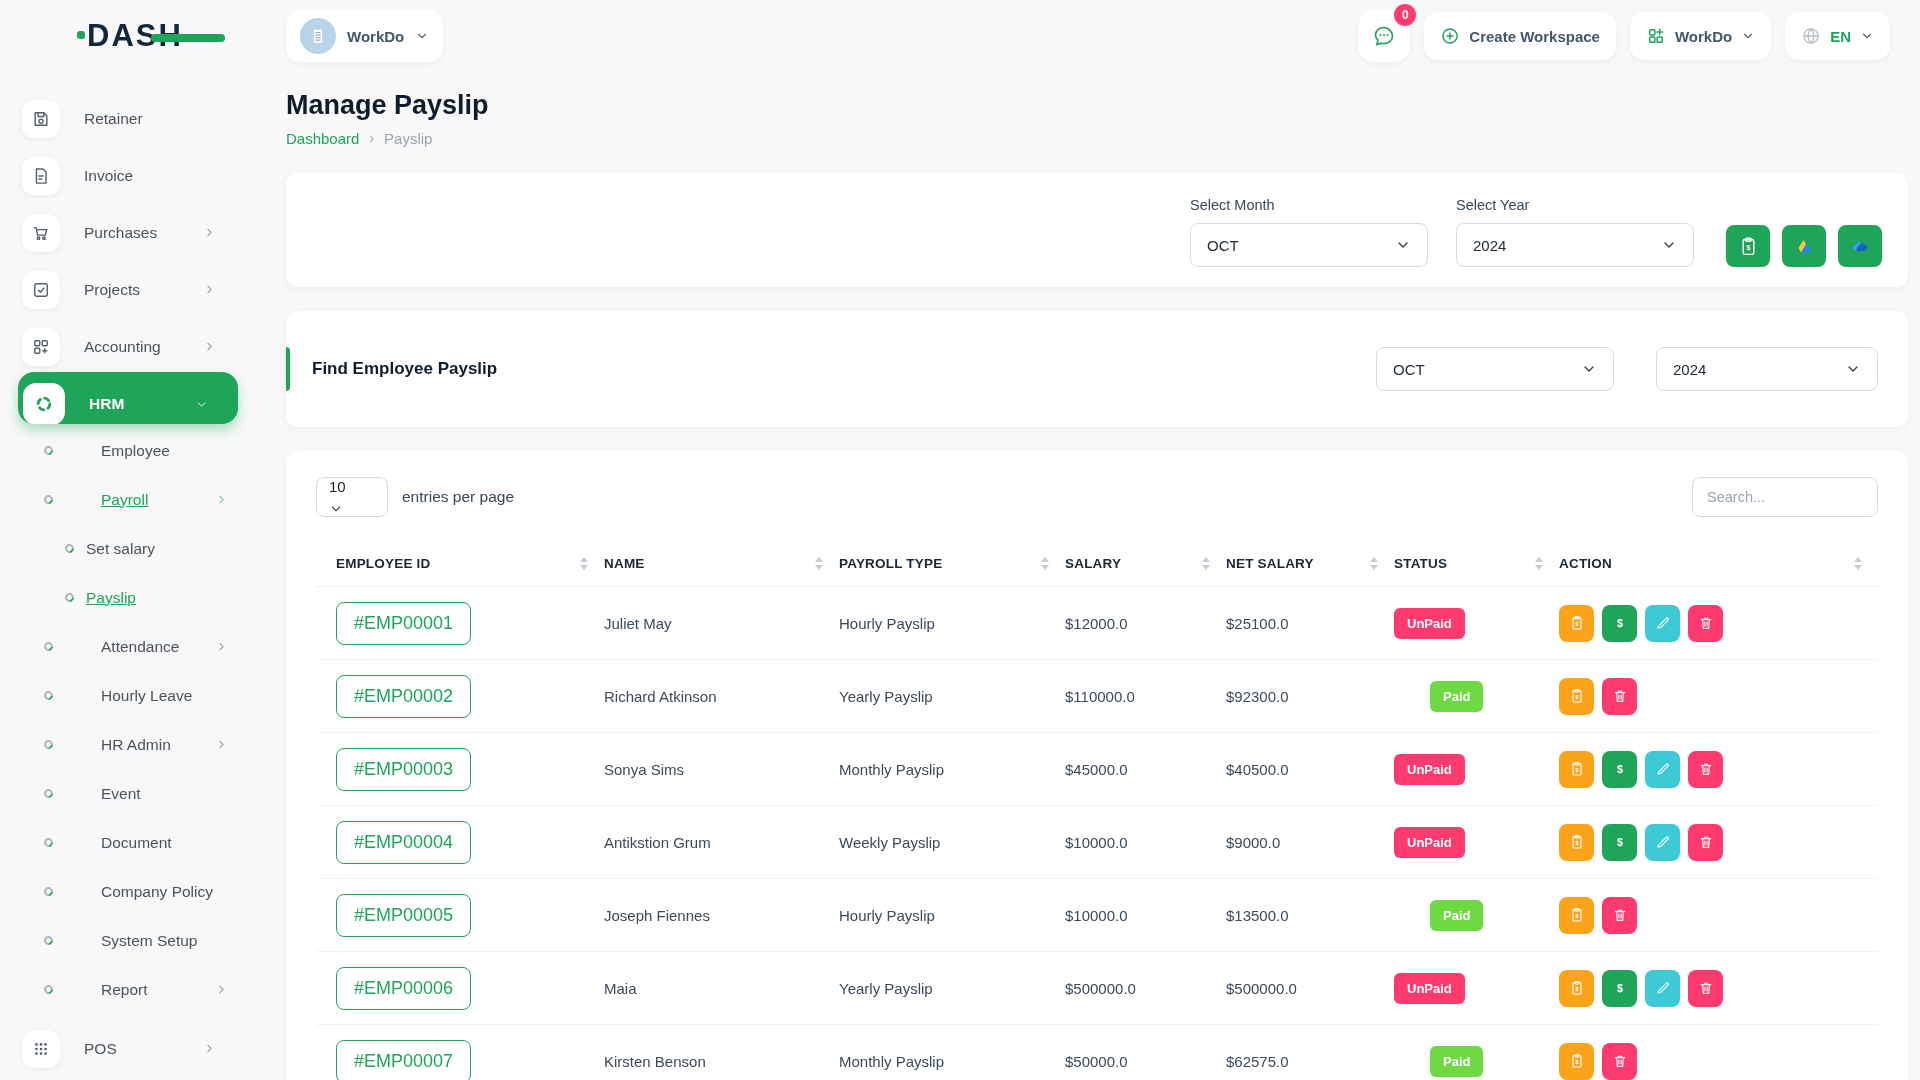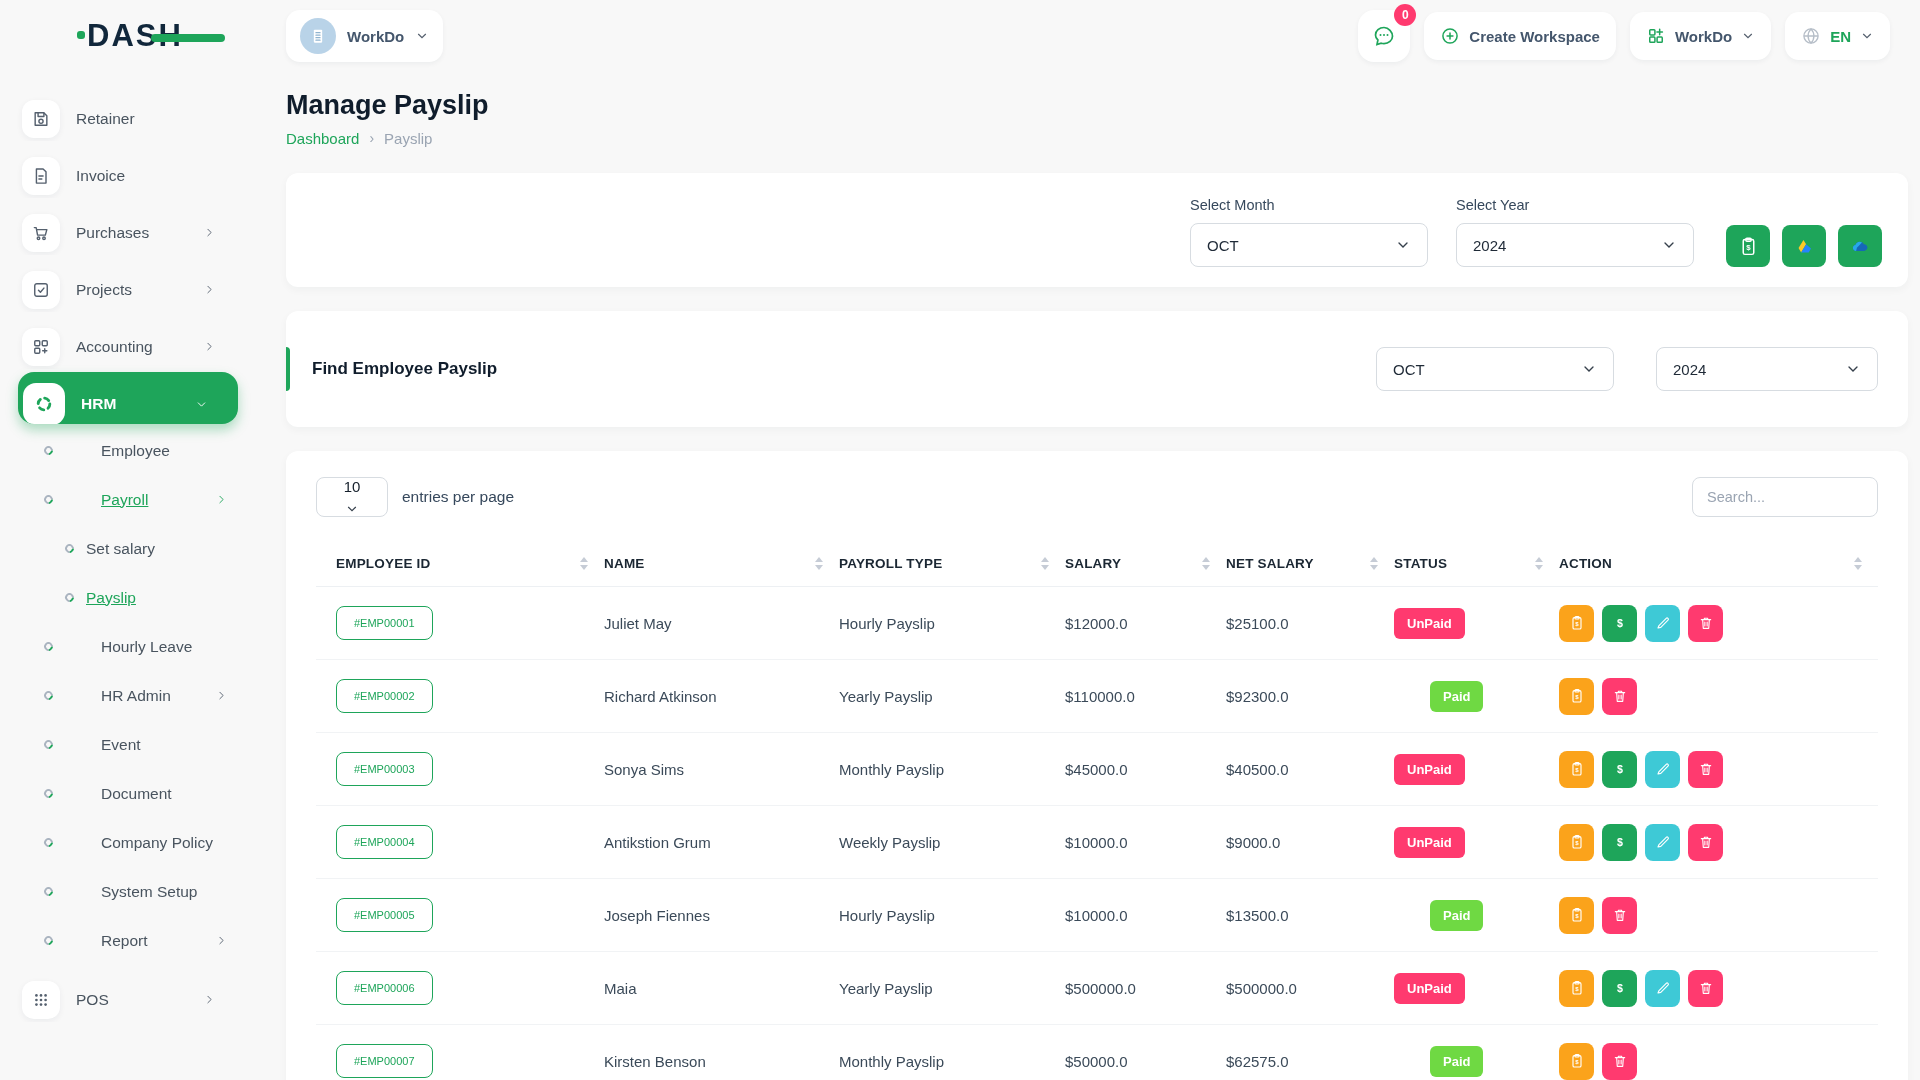--- a/index.html
+++ b/index.html
@@ -29,21 +29,21 @@
     justify-content:center;box-shadow:0 2px 5px rgba(25,40,60,.05);cursor:pointer;}
   .chat-badge{position:absolute;top:-6px;right:-6px;min-width:22px;height:22px;border-radius:50%;background:var(--unpaid);
     color:#fff;font-size:12px;font-weight:700;display:flex;align-items:center;justify-content:center;}
   .top-pill{height:48px;background:#fff;border-radius:14px;display:flex;align-items:center;gap:9px;padding:0 16px;
     font-size:15px;color:#44566c;font-weight:700;box-shadow:0 2px 5px rgba(25,40,60,.05);cursor:pointer;}
   .top-pill .en{color:var(--primary);}
   
   .shell{display:flex;height:1008px;}
   .sidebar{width:270px;flex:0 0 auto;padding-top:12px;overflow:hidden;}
   .sn-item{display:flex;align-items:center;cursor:pointer;}
-  .sn-item.main{height:57px;padding-left:22px;}
+  .sn-item.main{height:57px;padding-left:22px;gap:8px;}
   .sn-item.sub{height:49px;padding-left:44px;gap:35px;}
   .sn-item.subsub{height:49px;padding-left:65px;}
   .icon-tile{width:38px;height:38px;border-radius:12px;background:#fff;box-shadow:0 2px 6px rgba(25,40,60,.06);
     display:flex;align-items:center;justify-content:center;color:#55606e;flex:0 0 auto;}
   .icon-tile svg{width:20px;height:20px;}
   .sn-label{margin-left:16px;color:#49545f;font-size:15.5px;font-weight:500;}
   .sn-item .chev{margin-left:auto;margin-right:42px;color:#55606e;}
   .sn-item .chev svg{width:13px;height:13px;}
   .bullet{width:9px;height:9px;border-radius:50%;border:2.5px solid #aab4c0;border-bottom-color:var(--primary);
     transform:rotate(-45deg);flex:0 0 auto;}
@@ -79,40 +79,40 @@
   
   .find-card{margin-top:24px;height:116px;display:flex;align-items:center;padding-right:30px;position:relative;}
   .find-accent{position:absolute;left:0;top:36px;width:4px;height:44px;border-radius:0 4px 4px 0;background:var(--primary);}
   .find-title{padding-left:26px;font-size:17px;font-weight:700;color:#101d2c;}
   .find-selects{margin-left:auto;display:flex;gap:42px;}
   .find-selects .pseudo-select.w2{width:222px;}
   
   .table-card{margin-top:24px;padding:26px 30px 0 30px;height:700px;}
   .table-controls{display:flex;align-items:center;}
   .entries-select{width:72px;height:40px;border:1px solid #d7dce1;border-radius:8px;background:#fff;display:flex;
-    align-items:center;justify-content:space-between;padding:0 12px;font-size:15px;cursor:pointer;flex-direction:column;}
+    align-items:flex-start;justify-content:space-between;padding:0 12px;font-size:15px;cursor:pointer;flex-direction:column;}
   .entries-text{margin-left:14px;color:#36485c;font-size:15.5px;}
   .search-input{margin-left:auto;width:186px;height:40px;border:1px solid #d7dce1;border-radius:8px;background:#fff;
     padding:0 14px;font-size:14.5px;color:#1f2a37;outline:none;font-family:inherit;}
   .search-input::placeholder{color:#9aa4b2;}
   table{width:100%;border-collapse:collapse;margin-top:24px;table-layout:fixed;}
   th{border-bottom:1px solid #edf0f3;padding:15px 0;}
   .th-in{display:flex;align-items:center;justify-content:space-between;padding-right:16px;
     font-size:13.5px;font-weight:700;color:#1b2733;letter-spacing:.2px;}
   th.c0 .th-in{padding-left:20px;}
   .sort{display:inline-flex;flex-direction:column;gap:3px;}
   .sort i{width:0;height:0;border-left:4.5px solid transparent;border-right:4.5px solid transparent;display:block;}
   .sort .up{border-bottom:5px solid #c6ccd6;}
   .sort .down{border-top:5px solid #c6ccd6;}
   col.c0{width:288px}col.c1{width:235px}col.c2{width:226px}col.c3{width:161px}
   col.c4{width:168px}col.c5{width:165px}col.c6{width:319px}
   td{height:73px;border-bottom:1px solid #f1f3f5;color:#3b4a59;font-size:15px;vertical-align:middle;padding:0;}
   td.c0{padding-left:20px;}
   .emp-chip{display:inline-block;padding:10px 17px;border:1px solid var(--primary);border-radius:8px;
-    color:var(--primary);font-size:11px;background:#fff;cursor:pointer;}
+    color:var(--primary);font-size:18px;background:#fff;cursor:pointer;}
   .badge{display:inline-block;padding:8px 13px;min-width:50px;text-align:center;border-radius:6px;color:#fff;
     font-size:13px;font-weight:600;}
   .badge.paid{background:var(--paid);margin-left:36px;}
   .badge.unpaid{background:var(--unpaid);}
   .actions{display:flex;gap:8px;}
   .act{width:35px;height:37px;border:none;border-radius:8px;display:flex;align-items:center;justify-content:center;
     color:#fff;cursor:pointer;}
   .act svg{width:16px;height:16px;}
   .act.payslip{background:var(--orange);}
   .act.payment{background:var(--primary);}
@@ -282,20 +282,29 @@
       <div class="sn-item subsub">
         <span class="bullet"></span>
         <span class="sn-label">Set salary</span>
       </div>
       <div class="sn-item subsub active-text">
         <span class="bullet"></span>
         <span class="sn-label">Payslip</span>
       </div>
       <div class="sn-item sub">
         <span class="bullet"></span>
+        <span class="sn-label">Attendance</span>
+        <span class="chev">
+          <svg viewBox="0 0 24 24" fill="none" stroke="currentColor" stroke-width="1.7" stroke-linecap="round" stroke-linejoin="round">
+            <path d="M9 6l6 6-6 6"></path>
+          </svg>
+        </span>
+      </div>
+      <div class="sn-item sub">
+        <span class="bullet"></span>
         <span class="sn-label">Hourly Leave</span>
       </div>
       <div class="sn-item sub">
         <span class="bullet"></span>
         <span class="sn-label">HR Admin</span>
         <span class="chev">
           <svg viewBox="0 0 24 24" fill="none" stroke="currentColor" stroke-width="1.7" stroke-linecap="round" stroke-linejoin="round">
             <path d="M9 6l6 6-6 6"></path>
           </svg>
         </span>

